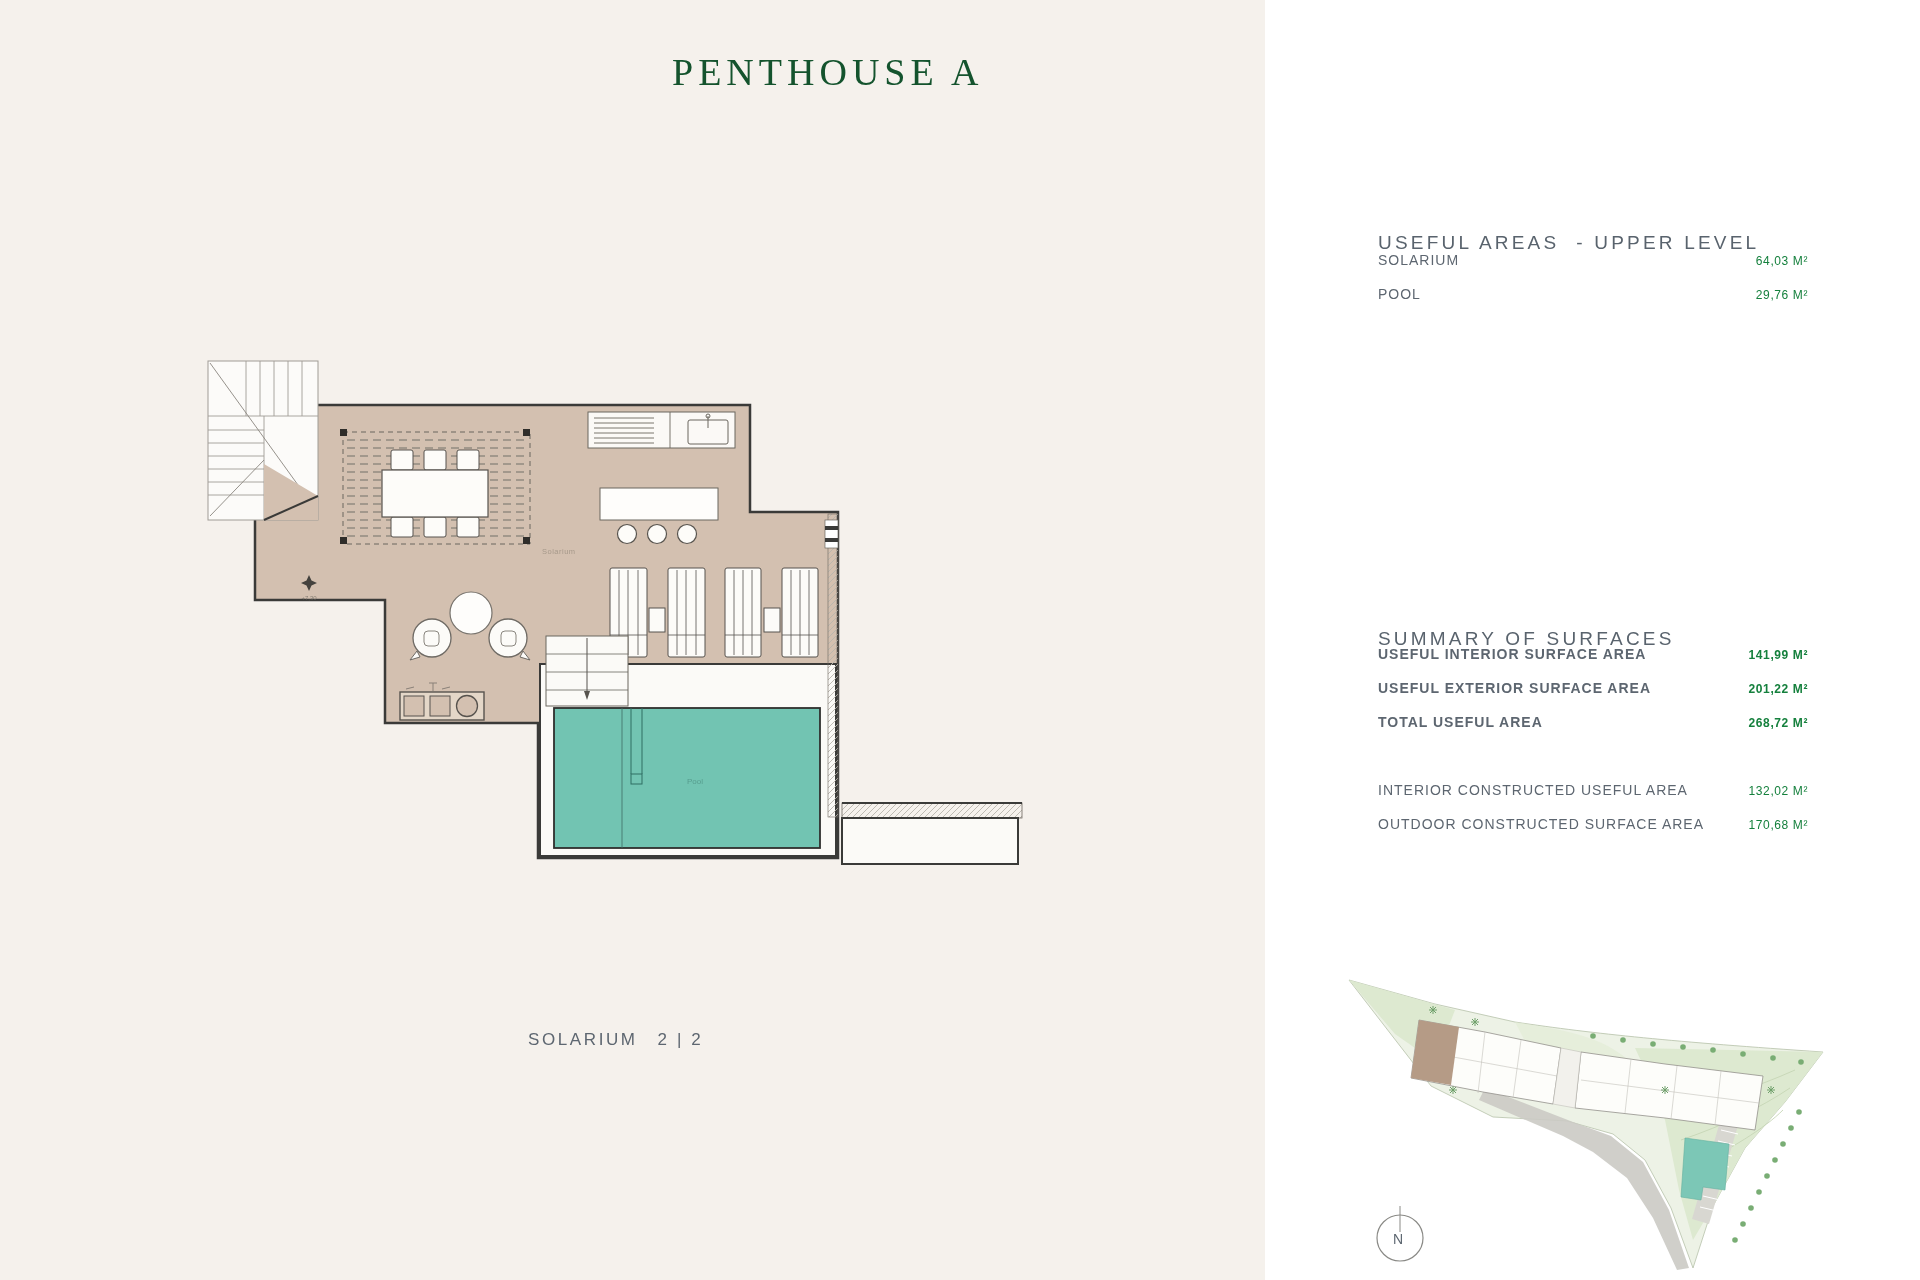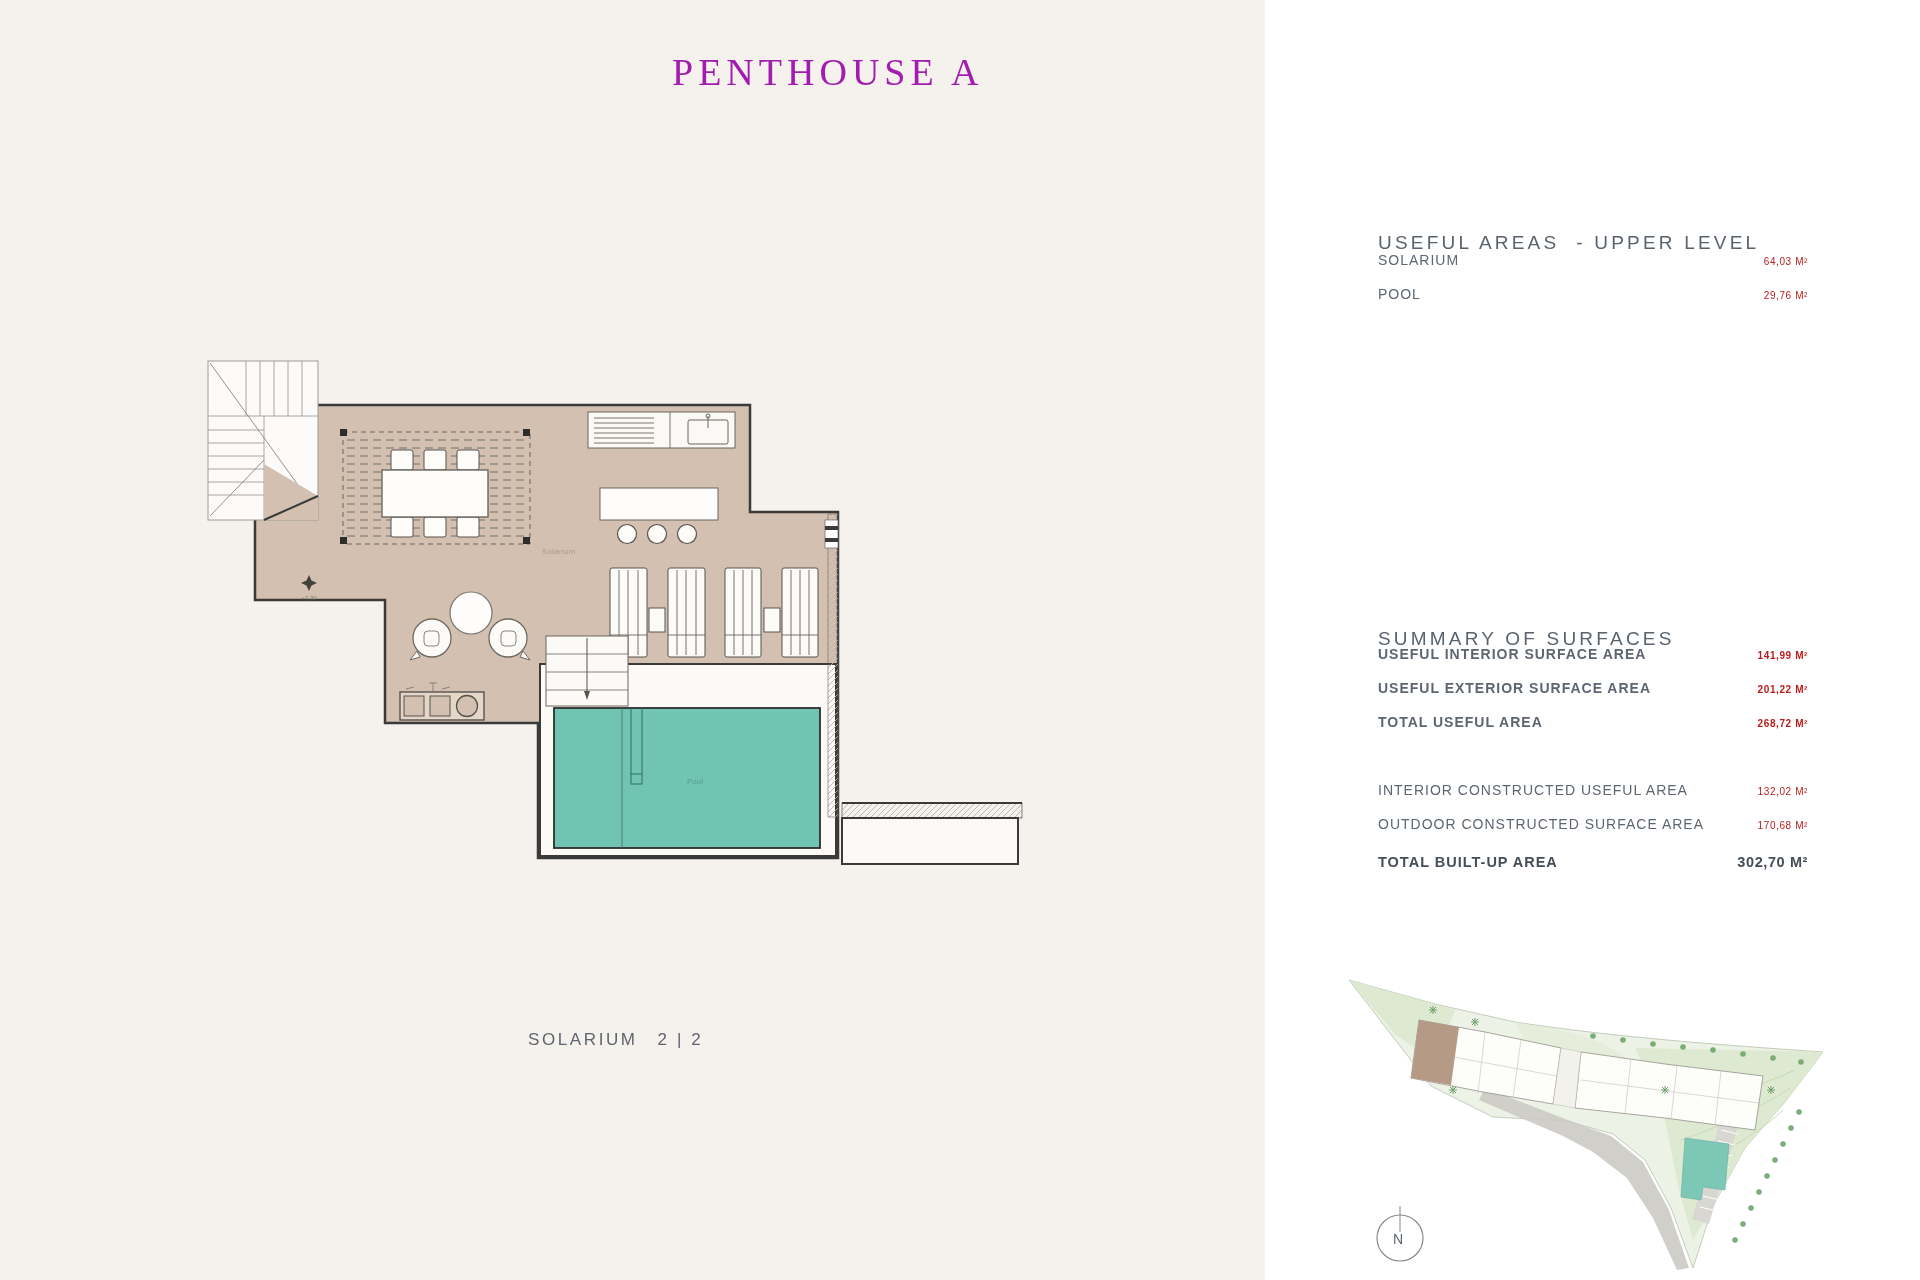--- a/index.html
+++ b/index.html
@@ -2,29 +2,29 @@
 <html><head>
 <meta charset="utf-8">
 <style>
   html,body{margin:0;padding:0;background:#e8e6e2;}
   .canvas{position:relative;width:1920px;height:1280px;overflow:hidden;
           font-family:"Liberation Sans",sans-serif;}
   .panel-left{position:absolute;left:0;top:0;width:1265px;height:1280px;background:#f5f1ec;}
   .panel-right{position:absolute;left:1265px;top:0;width:655px;height:1280px;background:#ffffff;}
   .page-title{position:absolute;left:672px;top:50px;
               font-family:"Liberation Serif",serif;font-weight:400;font-size:38px;
-              letter-spacing:5px;color:#a21caf;}
+              letter-spacing:5px;color:#14532d;}
   .plan-svg{position:absolute;left:190px;top:340px;}
   .plan-caption{position:absolute;left:528px;top:1030px;font-size:17px;letter-spacing:2.6px;
                 color:#5d6670;display:flex;gap:20px;}
   .rp-block{position:absolute;left:113px;width:430px;}
   .rp-heading{font-size:19px;letter-spacing:3.2px;color:#59636d;font-weight:400;white-space:pre;margin-top:36px;}
   .row{display:flex;justify-content:space-between;align-items:baseline;height:22px;margin-bottom:12px;}
   .row .lbl{font-size:14px;letter-spacing:1px;color:#5d6670;}
-  .row .val{font-size:10px;letter-spacing:0.6px;color:#b91c1c;}
+  .row .val{font-size:12px;letter-spacing:0.6px;color:#15803d;}
   .row.total .lbl,.row.total .val{font-weight:bold;color:#454e57;font-size:14.5px;}
   .site-svg{position:absolute;left:70px;top:970px;}
   svg text{font-family:"Liberation Sans",sans-serif;}
 </style>
 </head>
 <body>
 
 <div class="canvas">
 
   <div class="panel-left">
@@ -248,26 +248,20 @@
       <div class="row">
         <span class="lbl">INTERIOR CONSTRUCTED USEFUL AREA</span>
         <span class="val">132,02 M²</span>
       </div>
       <div class="row">
         <span class="lbl">OUTDOOR CONSTRUCTED SURFACE AREA</span>
         <span class="val">170,68 M²</span>
       </div>
     </div>
 
-    <div class="rp-block" style="top:854px;">
-      <div class="row total">
-        <span class="lbl">TOTAL BUILT-UP AREA</span>
-        <span class="val">302,70 M²</span>
-      </div>
-    </div>
 
     <svg class="site-svg" width="520" height="310" viewBox="0 0 520 310">
       <g>
         <path d="M 14,10 L 100,34 L 180,52 C 260,64 340,72 488,82 L 450,132 L 410,178 L 378,236 L 358,298
                  L 336,238 L 310,190 L 278,164 L 232,151 L 158,147 L 96,116 Z" fill="#edf2e6" stroke="#b6c2aa" stroke-width="0.8"></path>
         <path d="M 14,10 L 120,40 L 100,92 L 60,64 Z" fill="#dde9d0"></path>
         <path d="M 300,78 L 488,82 L 450,132 L 410,178 L 378,236 L 358,270 L 344,220 L 330,150 L 315,110 Z" fill="#dde9d0"></path>
         <path d="M 180,52 C 240,62 280,68 310,108 L 290,140 L 240,120 L 200,90 Z" fill="#e2ecd6" opacity="0.7"></path>
         <g stroke="#c6d6b6" fill="none" stroke-width="0.9">
           <path d="M 340,140 C 380,130 420,118 460,100"></path>

